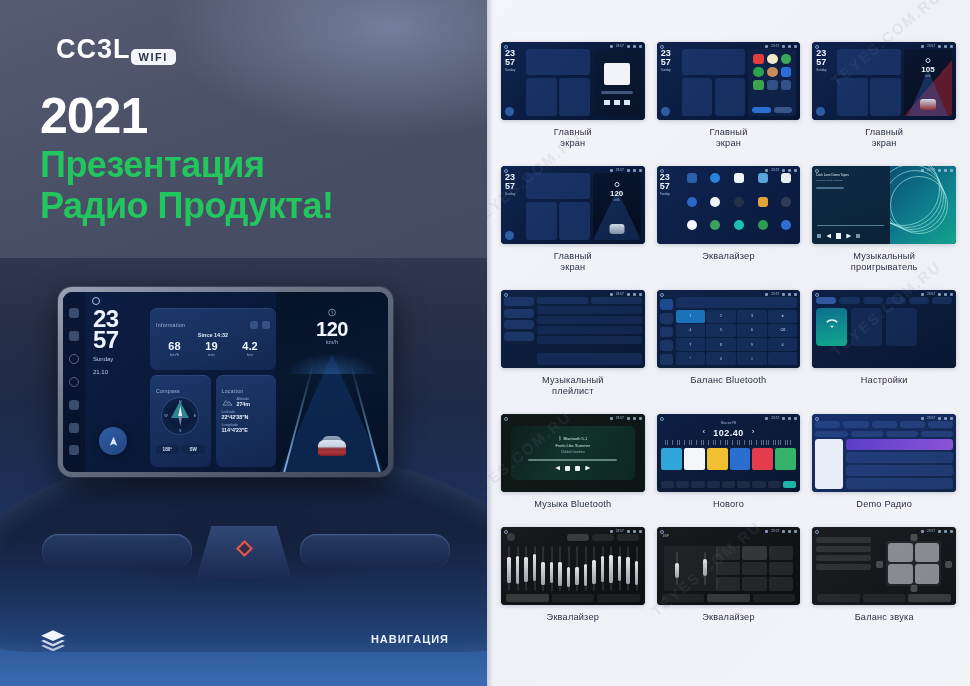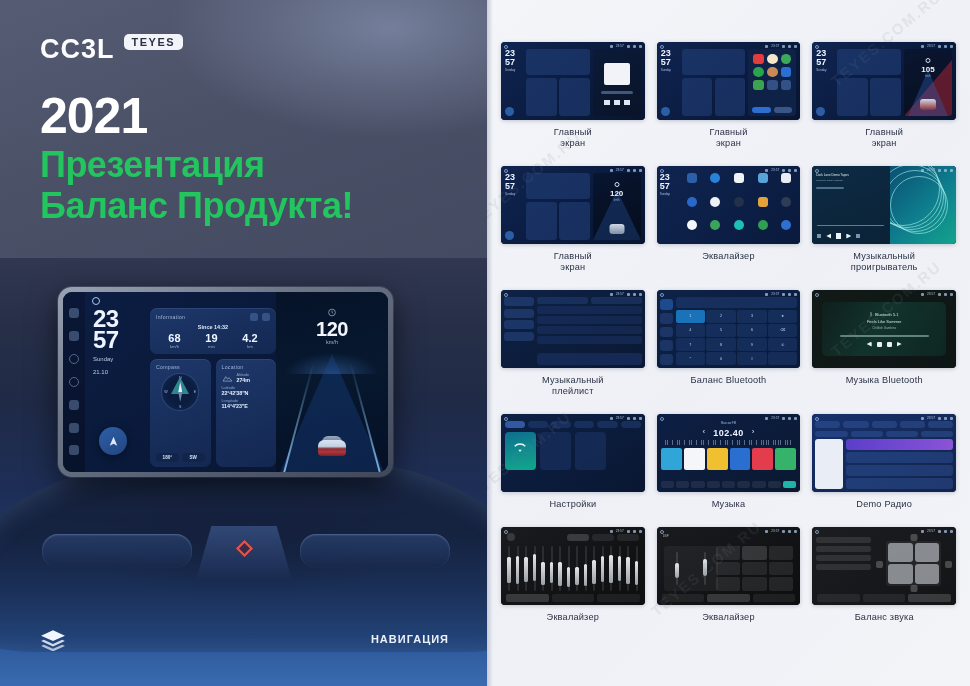--- a/index.html
+++ b/index.html
@@ -99,21 +99,21 @@
     position:absolute; left:8px; bottom:12px; width:28px; height:28px; border-radius:50%;
     background: linear-gradient(150deg,#2d5fa8,#23457f);
     display:flex; align-items:center; justify-content:center;
     box-shadow:0 2px 8px rgba(0,0,0,.4);
   }
   .nav-fab svg{ width:13px; height:13px; }
 
   .wcol{ flex:1; display:flex; flex-direction:column; gap:5px; }
   .card{
     background: linear-gradient(160deg, rgba(34,62,116,.82), rgba(22,44,88,.78));
-    border-radius:7px; padding:5px 6px;
+    border-radius:7px; padding:13px 6px;
     box-shadow: inset 0 1px 0 rgba(150,190,245,.12);
   }
   .card-hd{ display:flex; justify-content:space-between; align-items:center; }
   .card-title{ font-size:5.2px; color:#9db6d8; letter-spacing:.3px;}
   .card-icons{ display:flex; gap:4px;}
   .mini-ic{ width:8px; height:8px; border-radius:2.5px; background:rgba(110,150,210,.35); }
   .since{ text-align:center; font-size:5.5px; color:#dbe7f8; font-weight:700; margin-top:3px;}
   .stats{ display:flex; justify-content:space-around; margin-top:2px; }
   .stat{ text-align:center; }
   .stat-v{ font-size:11px; color:#f0f6ff; font-weight:600; line-height:12px;}
@@ -173,21 +173,21 @@
     width:32px; height:24px;
   }
   .car-body{ position:absolute; left:2px; bottom:2px; width:28px; height:16px; border-radius:6px 6px 4px 4px;
     background:linear-gradient(180deg,#d9e4f2 0%, #c3d1e2 40%, #8b2e34 55%, #b1343c 75%, #7c2128 100%); }
   .car-roof{ position:absolute; left:6px; bottom:13px; width:20px; height:9px; border-radius:6px 6px 0 0;
     background:linear-gradient(180deg,#97a8bf,#5d6c84);}
   .horizon-glow{ position:absolute; left:0; right:0; top:52px; height:30px;
     background: radial-gradient(ellipse 60% 100% at 50% 100%, rgba(80,150,240,.35), transparent 70%); }
 
   
-  .logo-wrap{ position:absolute; left:40px; top:34px; display:flex; align-items:flex-start; gap:9px; z-index:4;}
+  .logo-wrap{ position:absolute; left:56px; top:34px; display:flex; align-items:flex-end; z-index:4;}
   .logo-txt{ font-size:27px; font-weight:700; color:#fdfdff; letter-spacing:1px; }
   .logo-badge{
     background:#f2f4fa; color:#2b3246; font-size:11px; font-weight:700;
     padding:2px 8px; border-radius:5px; letter-spacing:1.5px;
   }
   .headline{ position:absolute; left:40px; top:88px; z-index:4; }
   .h-year{ font-size:50px; font-weight:800; color:#ffffff; line-height:56px; letter-spacing:-1px;}
   .h-l1, .h-l2{ font-size:36px; font-weight:700; color:#22c55e; line-height:41px; letter-spacing:-.5px;}
   .layers-ic{ position:absolute; left:40px; bottom:35px; width:26px; height:22px; z-index:4;}
   .nav-word{ position:absolute; right:38px; bottom:41px; font-size:11px; font-weight:700; color:#eaf1fb; letter-spacing:1px; z-index:4;}
@@ -329,27 +329,27 @@
     <div class="left-car-grad"></div>
     <div class="dash-shadow"></div>
     <div class="dash-body"></div>
     <div class="dash-vent l"></div>
     <div class="dash-vent r"></div>
     <div class="hazard-wrap"></div>
     <div class="hazard"></div>
 
     <div class="logo-wrap">
       <div class="logo-txt">CC3L</div>
-      <div class="logo-badge">TEYES</div>
+      <div class="logo-badge">WIFI</div>
     </div>
 
     <div class="headline">
       <div class="h-year">2021</div>
       <div class="h-l1">Презентация</div>
-      <div class="h-l2">Баланс Продукта!</div>
+      <div class="h-l2">Радио Продукта!</div>
     </div>
 
     <div class="bezel">
       <div class="screen">
 
         <div class="side-rail">
           <div class="rail-btn"></div>
           <div class="rail-btn"></div>
           <div class="rail-btn home"></div>
           <div class="rail-btn home"></div>
@@ -822,20 +822,56 @@
             <span class="t-dot"></span>
           </div>
         </div>
         <div class="cap">
           <span>Баланс Bluetooth</span>
         </div>
       </div>
 
       <div class="cell">
         <div class="thumb">
+          <div class="thumb-set">
+            <div class="set-pills">
+              <div class="set-pill on"></div>
+              <div class="set-pill"></div>
+              <div class="set-pill"></div>
+              <div class="set-pill"></div>
+              <div class="set-pill"></div>
+              <div class="set-pill"></div>
+            </div>
+            <div class="set-cards">
+              <div class="set-card first">
+                <svg viewBox="0 0 24 24" width="14" height="14" fill="#eaf9f6" style="margin:9px auto 0;display:block;">
+                  <path d="M12 19l3-4H9l3 4zM2 8l2 2a11 11 0 0116 0l2-2A14 14 0 002 8z"></path>
+                </svg>
+              </div>
+              <div class="set-card"></div>
+              <div class="set-card"></div>
+              <div class="set-card" style="background:transparent;"></div>
+            </div>
+          </div>
+          <div class="t-home"></div>
+          <div class="t-status">
+            <span class="t-dot"></span>
+            <span class="t-time">23:57</span>
+            <span class="t-dot"></span>
+            <span class="t-dot"></span>
+            <span class="t-dot"></span>
+          </div>
+        </div>
+        <div class="cap">
+          <span>Настройки</span>
+        </div>
+      </div>
+
+      <div class="cell">
+        <div class="thumb">
           <div class="thumb-btm">
             <div class="btm-card">
               <div style="display:flex;align-items:center;gap:2px;">
                 <span style="font-size:5px;color:#dff2ec;">ᛒ</span>
                 <span class="btm-t">Bluetooth 5.1</span>
               </div>
               <div class="btm-t">Feels Like Summer</div>
               <div class="btm-s">Childish Gambino</div>
               <div style="width:72%;height:1.2px;background:rgba(200,235,225,.45);border-radius:1px;margin-top:3px;"></div>
               <div class="btm-ctrls">
@@ -850,56 +886,20 @@
           <div class="t-status">
             <span class="t-dot"></span>
             <span class="t-time">23:57</span>
             <span class="t-dot"></span>
             <span class="t-dot"></span>
             <span class="t-dot"></span>
           </div>
         </div>
         <div class="cap">
           <span>Музыка Bluetooth</span>
-        </div>
-      </div>
-
-      <div class="cell">
-        <div class="thumb">
-          <div class="thumb-set">
-            <div class="set-pills">
-              <div class="set-pill on"></div>
-              <div class="set-pill"></div>
-              <div class="set-pill"></div>
-              <div class="set-pill"></div>
-              <div class="set-pill"></div>
-              <div class="set-pill"></div>
-            </div>
-            <div class="set-cards">
-              <div class="set-card first">
-                <svg viewBox="0 0 24 24" width="14" height="14" fill="#eaf9f6" style="margin:9px auto 0;display:block;">
-                  <path d="M12 19l3-4H9l3 4zM2 8l2 2a11 11 0 0116 0l2-2A14 14 0 002 8z"></path>
-                </svg>
-              </div>
-              <div class="set-card"></div>
-              <div class="set-card"></div>
-              <div class="set-card" style="background:transparent;"></div>
-            </div>
-          </div>
-          <div class="t-home"></div>
-          <div class="t-status">
-            <span class="t-dot"></span>
-            <span class="t-time">23:57</span>
-            <span class="t-dot"></span>
-            <span class="t-dot"></span>
-            <span class="t-dot"></span>
-          </div>
-        </div>
-        <div class="cap">
-          <span>Настройки</span>
         </div>
       </div>
 
       <div class="cell">
         <div class="thumb">
           <div class="thumb-radio">
             <div class="rd-lbl">Moscow FM</div>
             <div style="display:flex;align-items:center;justify-content:center;gap:8px;">
               <span style="font-size:8px;color:#dce8fa;">‹</span>
               <span class="rd-freq">102.40</span>
@@ -929,21 +929,21 @@
           <div class="t-home"></div>
           <div class="t-status">
             <span class="t-dot"></span>
             <span class="t-time">23:57</span>
             <span class="t-dot"></span>
             <span class="t-dot"></span>
             <span class="t-dot"></span>
           </div>
         </div>
         <div class="cap">
-          <span>Музыка</span>
+          <span>Нового</span>
         </div>
       </div>
 
       <div class="cell">
         <div class="thumb">
           <div class="thumb-teyes">
             <div class="ty-top">
                 <div></div>
                 <div></div>
                 <div></div>

